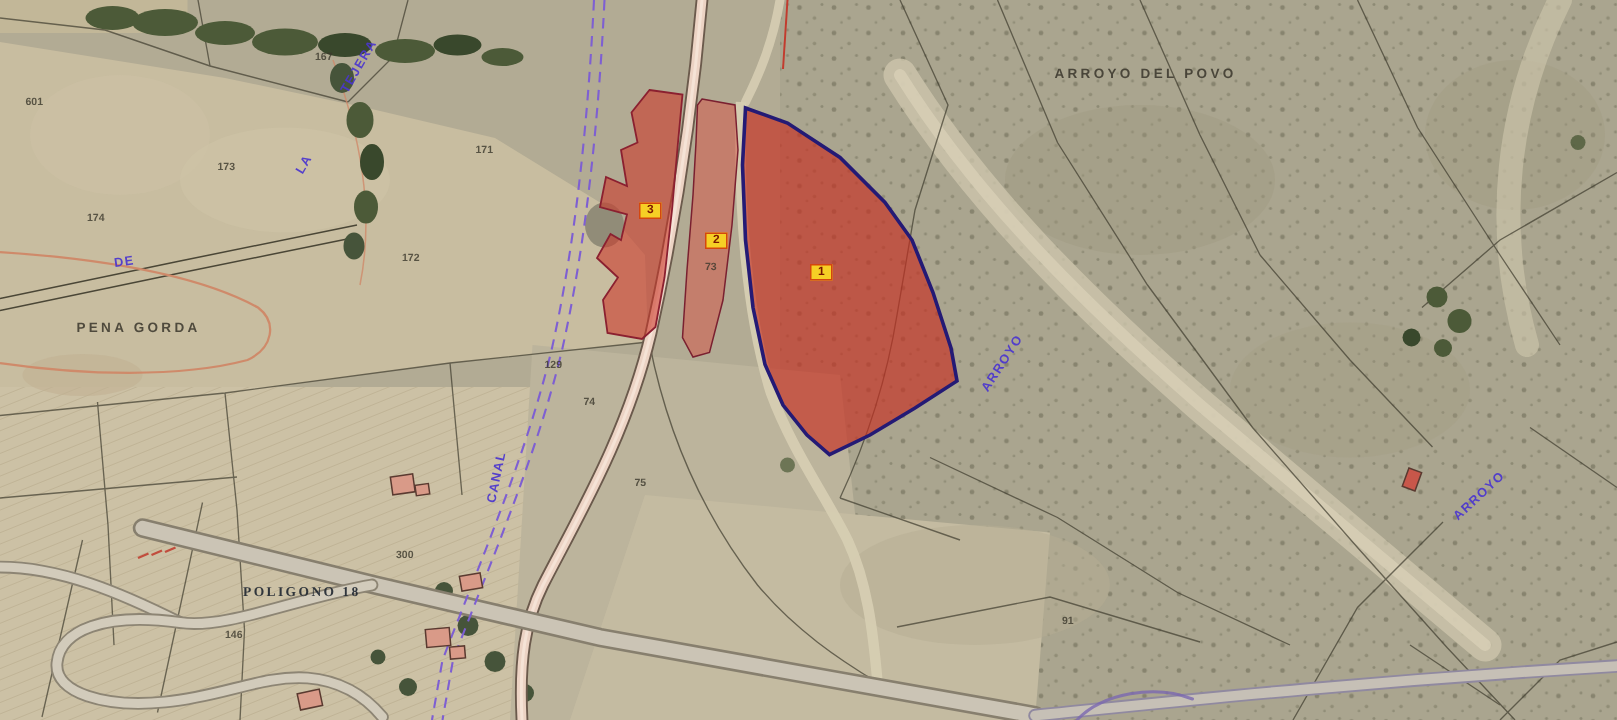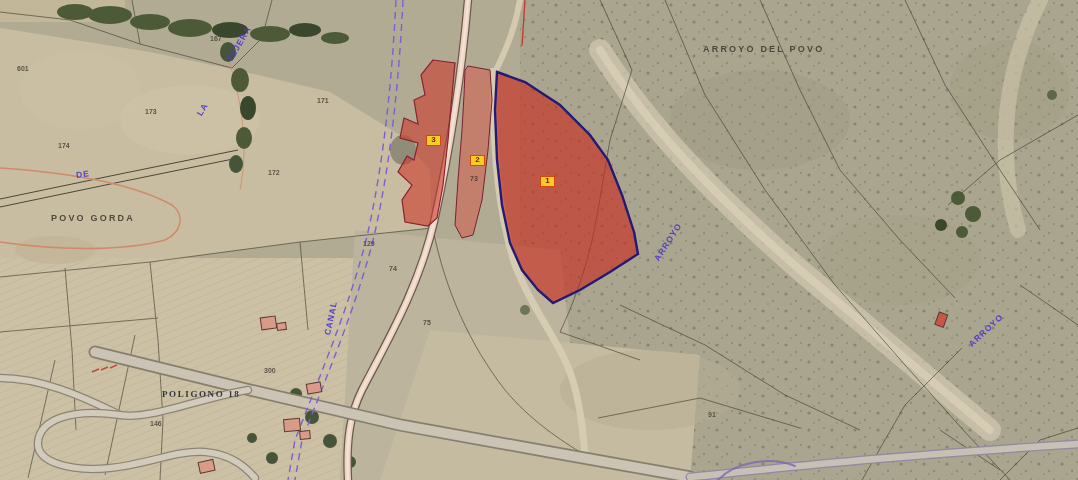--- a/index.html
+++ b/index.html
@@ -173,21 +173,21 @@
     </g>
 
     <g stroke="#c0392b" stroke-width="1.6" opacity="0.85">
       <path d="M92,372 l7,-3"></path>
         <path d="M101,370 l7,-3"></path>
         <path d="M110,368 l7,-3"></path>
     </g>
   </svg>
 
   <span class="lbl black" style="left:703px;top:44px;">ARROYO DEL POVO</span>
-  <span class="lbl black" style="left:51px;top:213px;">POVO GORDA</span>
+  <span class="lbl black" style="left:51px;top:213px;">PENA GORDA</span>
   <span class="lbl navy" style="left:162px;top:389px;font-family:Liberation Serif, serif;">POLIGONO 18</span>
   <span class="lbl blue" style="left:199px;top:110px;transform:rotate(-60deg);transform-origin:0 50%;">LA</span>
   <span class="lbl blue" style="left:229px;top:56px;transform:rotate(-60deg);transform-origin:0 50%;">TEJERA</span>
   <span class="lbl blue" style="left:76px;top:169px;transform:rotate(-8deg);">DE</span>
   <span class="lbl blue" style="left:327px;top:330px;transform:rotate(-78deg);transform-origin:0 50%;">CANAL</span>
   <span class="lbl blue" style="left:656px;top:255px;transform:rotate(-57deg);transform-origin:0 50%;">ARROYO</span>
   <span class="lbl blue" style="left:970px;top:340px;transform:rotate(-43deg);transform-origin:0 50%;">ARROYO</span>
 
   <span class="lbl num" style="left:17px;top:65px;">601</span>
   <span class="lbl num" style="left:210px;top:35px;">167</span>

